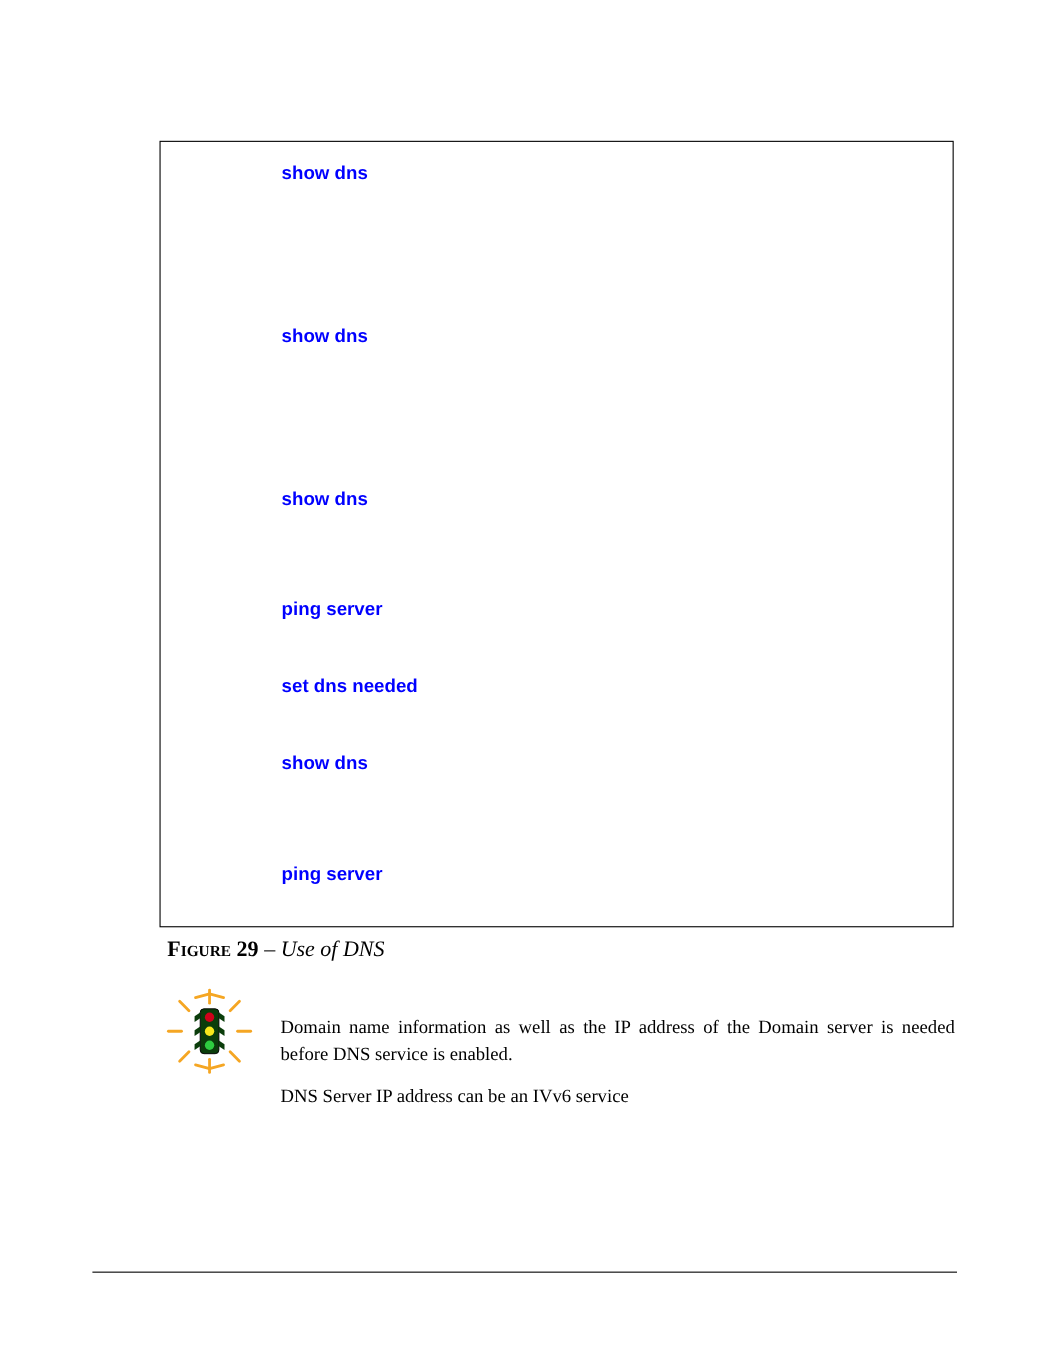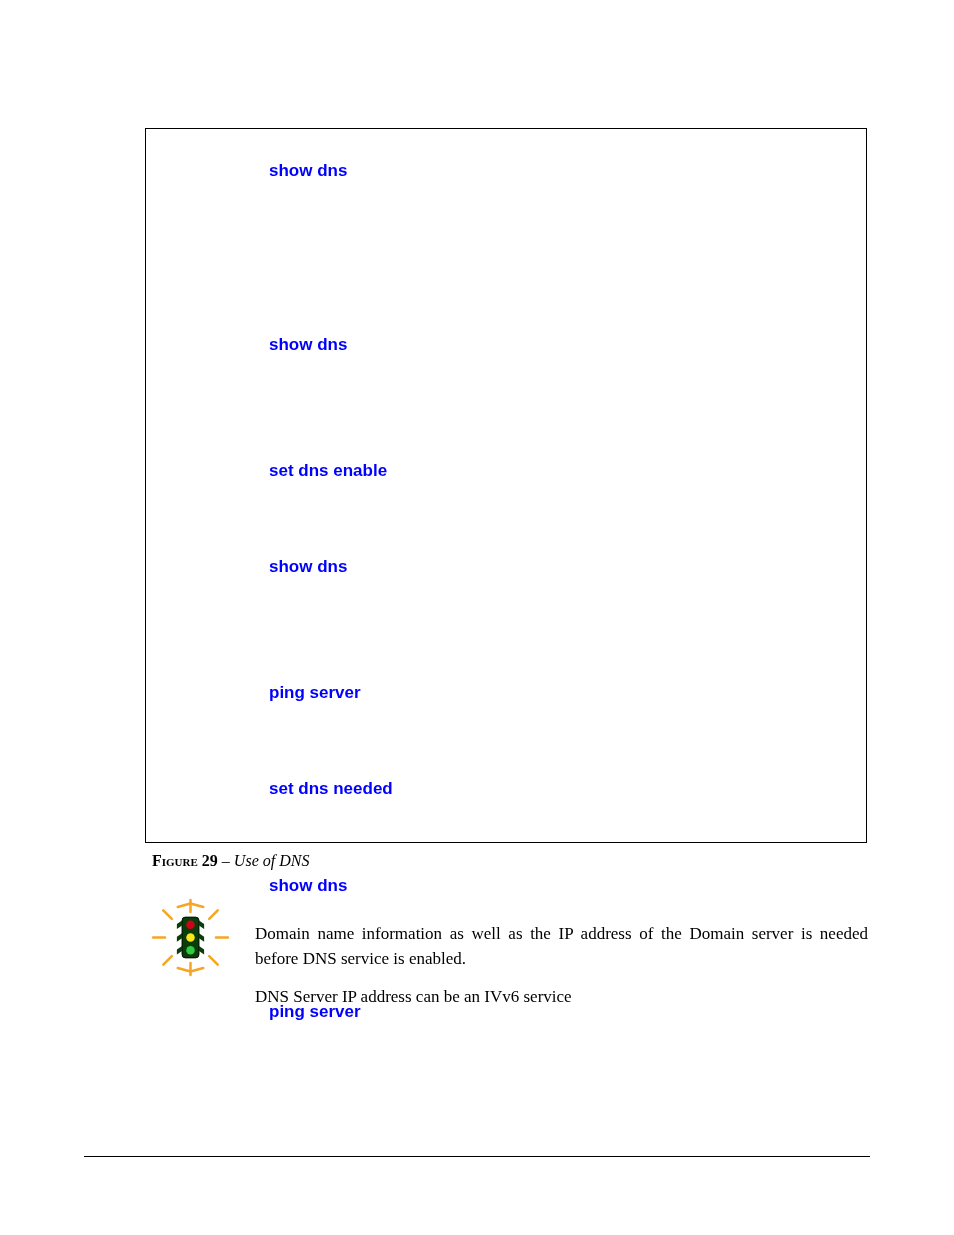--- a/index.html
+++ b/index.html
@@ -25,30 +25,30 @@
     border: 1px solid #000;
     box-sizing: border-box;
     padding: 18px 20px 20px 110px;
   }
   .cmd {
     font-family: "Comic Sans MS", "Comic Sans", cursive, sans-serif;
     font-weight: bold;
     color: #0000ff;
     font-size: 17px;
     line-height: 1.3;
-    margin: 13px;
+    margin: 0;
     white-space: nowrap;
   }
   .gap-small { height: 48px; }
   .gap-large { height: 78px; }
   .caption {
     position: absolute;
     left: 152px;
     top: 852px;
-    font-size: 16px;
+    font-size: 20px;
   }
   .caption .label {
     font-variant: small-caps;
     font-weight: bold;
   }
   .caption .sep {
     font-style: normal;
   }
   .caption .title {
     font-style: italic;
@@ -85,21 +85,20 @@
 <body>
 
 <div class="page">
 
   <div class="figure-box">
     <p class="cmd">show dns</p>
     <div class="gap-large"></div>
     <div class="gap-small"></div>
     <p class="cmd">show dns</p>
     <div class="gap-large"></div>
-    <p class="cmd">set dns enable</p>
     <div class="gap-small"></div>
     <p class="cmd">show dns</p>
     <div class="gap-large"></div>
     <p class="cmd">ping server</p>
     <div class="gap-small"></div>
     <p class="cmd">set dns needed</p>
     <div class="gap-small"></div>
     <p class="cmd">show dns</p>
     <div class="gap-large"></div>
     <p class="cmd">ping server</p>

